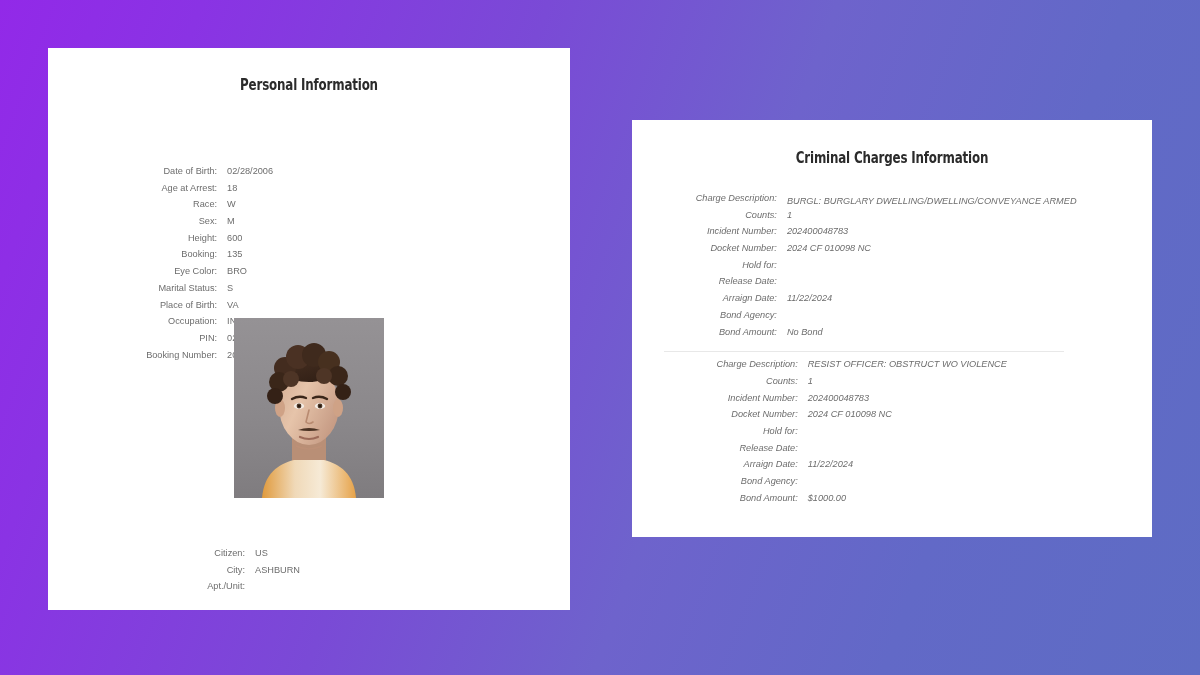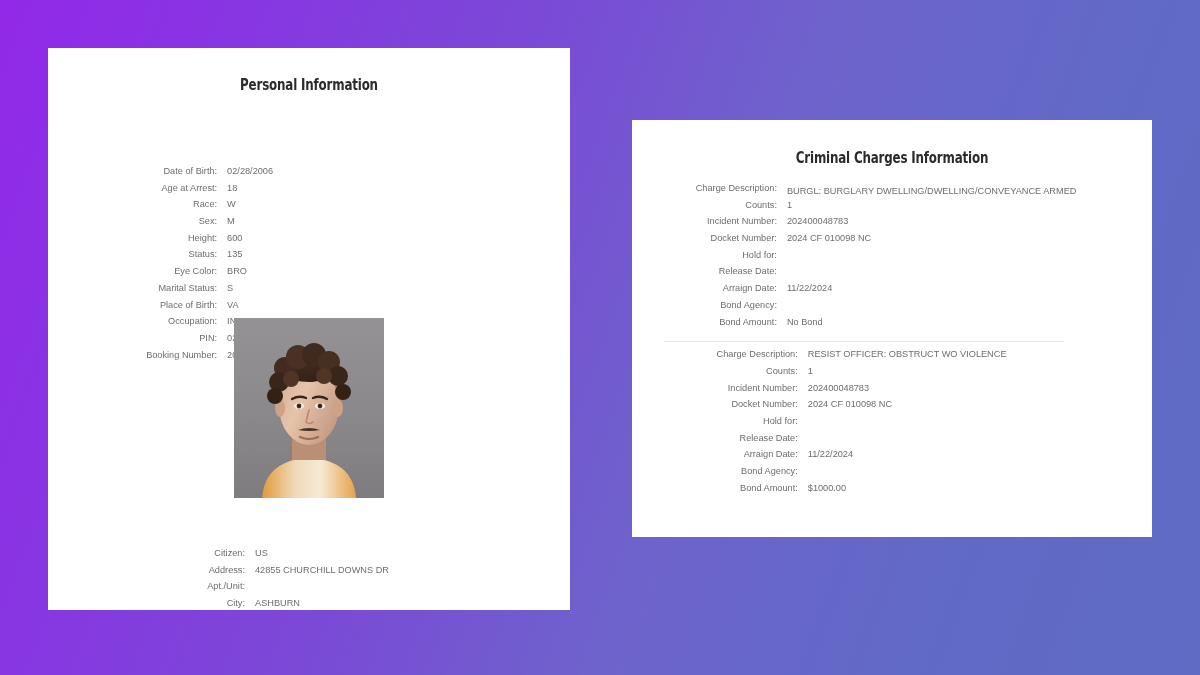--- a/index.html
+++ b/index.html
@@ -113,22 +113,23 @@
     width: 100%;
   }
 
   .charge-block .field-table { width: 100%; }
   .charge-block .f-label { width: 205px; }
   .charge-block .f-value { width: 315px; padding-right: 12px !important; }
 
   #charge-list {
     position: absolute;
     left: 0;
-    top: 64px;
+    top: 74px;
     width: 464px;
+    font-style: italic;
   }
 
   .charge-divider {
     height: 1px;
     background: #e8e8e8;
     margin: 7px 32px 8px 32px;
   }
 
   .wrap-value { white-space: normal; line-height: 1.72; }
 </style>
@@ -155,21 +156,21 @@
         </tr>
         <tr>
           <td class="f-label">Sex:</td>
           <td class="f-value">M</td>
         </tr>
         <tr>
           <td class="f-label">Height:</td>
           <td class="f-value">600</td>
         </tr>
         <tr>
-          <td class="f-label">Status:</td>
+          <td class="f-label">Booking:</td>
           <td class="f-value">135</td>
         </tr>
         <tr>
           <td class="f-label">Eye Color:</td>
           <td class="f-value">BRO</td>
         </tr>
         <tr>
           <td class="f-label">Marital Status:</td>
           <td class="f-value">S</td>
         </tr>
@@ -269,30 +270,26 @@
     </svg>
   </div>
 
   <table class="field-table" id="address-fields">
     <tbody>
         <tr>
           <td class="f-label">Citizen:</td>
           <td class="f-value">US</td>
         </tr>
         <tr>
-          <td class="f-label">Address:</td>
-          <td class="f-value">42855 CHURCHILL DOWNS DR</td>
+          <td class="f-label">City:</td>
+          <td class="f-value">ASHBURN</td>
         </tr>
         <tr>
           <td class="f-label">Apt./Unit:</td>
           <td class="f-value"></td>
-        </tr>
-        <tr>
-          <td class="f-label">City:</td>
-          <td class="f-value">ASHBURN</td>
         </tr>
       </tbody>
   </table>
 </div>
 
 <div class="card" id="charges-card">
 
   <div class="card-heading">Criminal Charges Information</div>
 
   <div id="charge-list">

